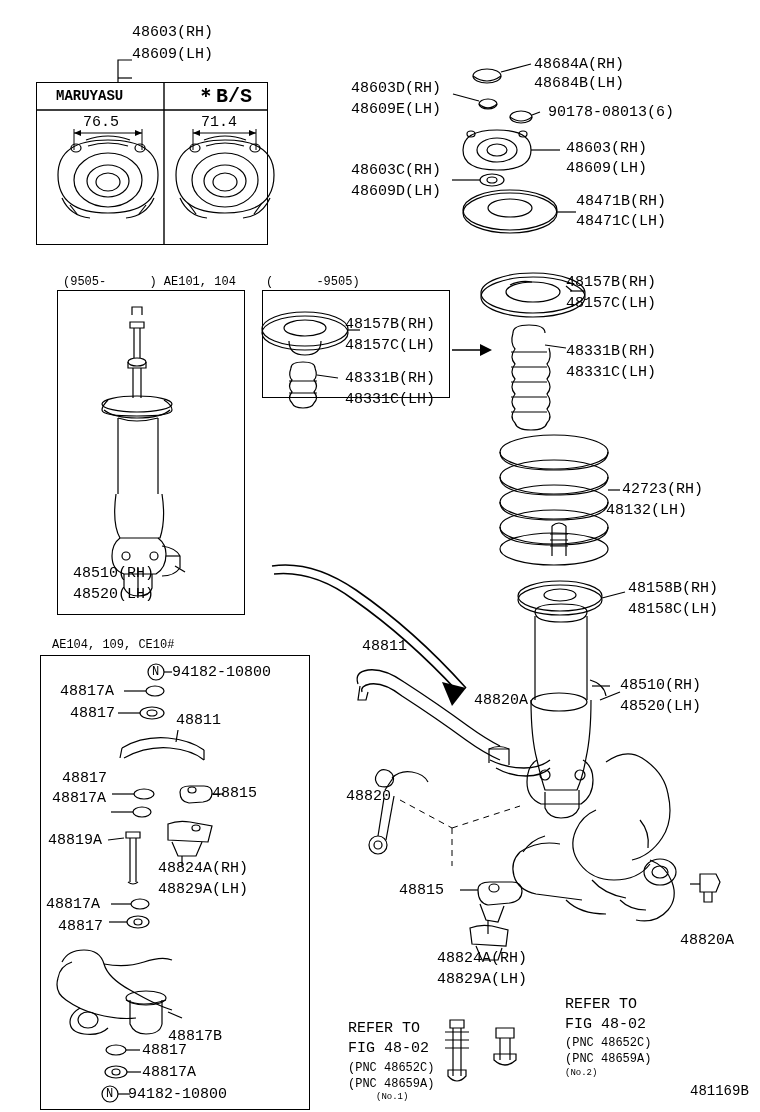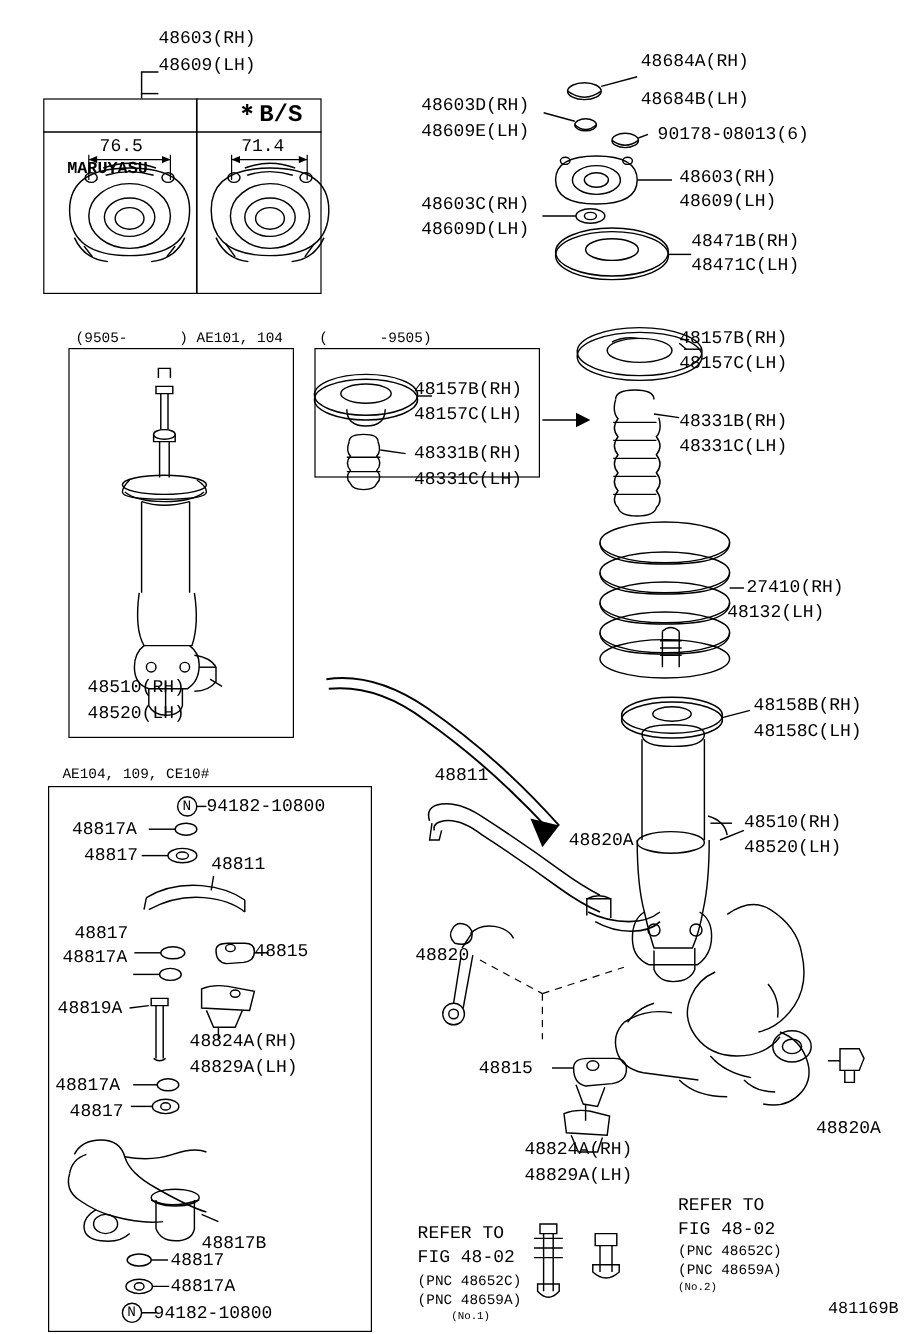--- a/index.html
+++ b/index.html
@@ -336,26 +336,26 @@
 </svg>
 
 <div class="box" style="left:36px; top:82px; width:232px; height:163px;"></div>
 <div class="box" style="left:57px; top:290px; width:188px; height:325px;"></div>
 <div class="box" style="left:262px; top:290px; width:188px; height:108px;"></div>
 <div class="box" style="left:40px; top:655px; width:270px; height:455px;"></div>
 
 <div class="lbl" style="left:132px; top:24px;">48603(RH)</div>
 <div class="lbl" style="left:132px; top:46px;">48609(LH)</div>
 
-<div class="lbl" style="left:56px; top:88px; font-weight:bold; font-size:14px;margin-top:45px;">MARUYASU</div>
+<div class="lbl" style="left:56px; top:88px; font-weight:bold; font-size:14px;">MARUYASU</div>
 <div class="lbl" style="left:196px; top:88px; font-weight:bold; font-size:20px;">＊B/S</div>
 <div class="lbl" style="left:83px; top:114px;">76.5</div>
 <div class="lbl" style="left:201px; top:114px;">71.4</div>
 
-<div class="lbl" style="left:534px; top:43px;">48684A(RH)</div>
+<div class="lbl" style="left:534px; top:56px;">48684A(RH)</div>
 <div class="lbl" style="left:534px; top:75px;">48684B(LH)</div>
 
 <div class="lbl" style="left:351px; top:80px;">48603D(RH)</div>
 <div class="lbl" style="left:351px; top:101px;">48609E(LH)</div>
 
 <div class="lbl" style="left:548px; top:104px;">90178-08013(6)</div>
 
 <div class="lbl" style="left:566px; top:140px;">48603(RH)</div>
 <div class="lbl" style="left:566px; top:160px;">48609(LH)</div>
 
@@ -374,21 +374,21 @@
 <div class="lbl" style="left:345px; top:337px;">48157C(LH)</div>
 <div class="lbl" style="left:345px; top:370px;">48331B(RH)</div>
 <div class="lbl" style="left:345px; top:391px;">48331C(LH)</div>
 
 <div class="lbl" style="left:566px; top:274px;">48157B(RH)</div>
 <div class="lbl" style="left:566px; top:295px;">48157C(LH)</div>
 
 <div class="lbl" style="left:566px; top:343px;">48331B(RH)</div>
 <div class="lbl" style="left:566px; top:364px;">48331C(LH)</div>
 
-<div class="lbl" style="left:622px; top:481px;">27410(RH)</div>
+<div class="lbl" style="left:622px; top:481px;">42723(RH)</div>
 <div class="lbl" style="left:606px; top:502px;">48132(LH)</div>
 
 <div class="lbl" style="left:628px; top:580px;">48158B(RH)</div>
 <div class="lbl" style="left:628px; top:601px;">48158C(LH)</div>
 
 <div class="lbl" style="left:620px; top:677px;">48510(RH)</div>
 <div class="lbl" style="left:620px; top:698px;">48520(LH)</div>
 
 <div class="lbl sm" style="left:52px; top:638px;">AE104, 109, CE10#</div>
 <div class="lbl" style="left:172px; top:664px;">94182-10800</div>

